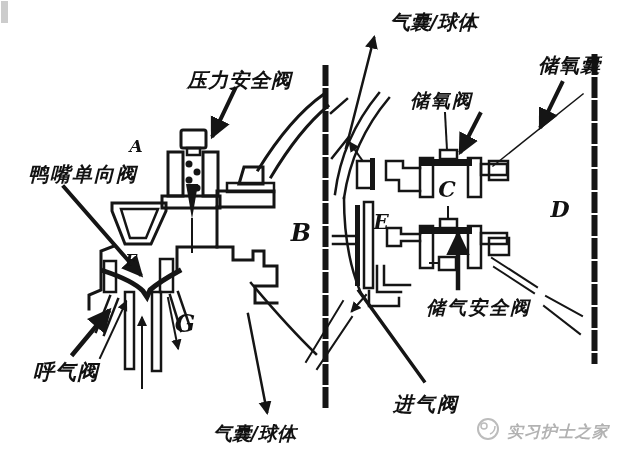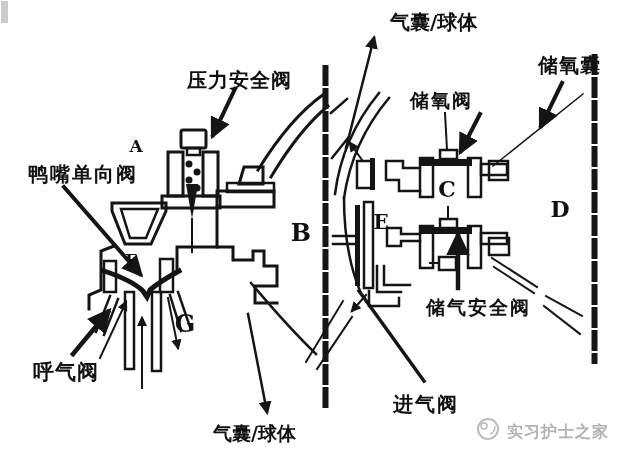--- a/index.html
+++ b/index.html
@@ -1,17 +1,17 @@
 <!DOCTYPE html>
 <html><head>
 <meta charset="utf-8">
 <style>
   html,body{margin:0;padding:0;background:#ffffff;}
   .stage{position:relative;width:617px;height:457px;background:#ffffff;overflow:hidden;
-         font-family:"DejaVu Sans",sans-serif;}
+         font-family:"DejaVu Sans",sans-serif;font-style:italic;}
   svg{display:block;}
   .st{stroke:#151515;fill:none;stroke-linecap:square;}
   .fl{fill:#151515;stroke:none;}
   .lbl{font-family:"DejaVu Sans",sans-serif;font-weight:bold;fill:#111111;}
   .ltr{font-family:"DejaVu Serif",serif;font-weight:bold;fill:#111111;text-anchor:middle;}
   .wm{font-family:"DejaVu Sans",sans-serif;font-weight:bold;fill:#b2b2b2;letter-spacing:1px;}
 </style>
 </head>
 <body>
 

